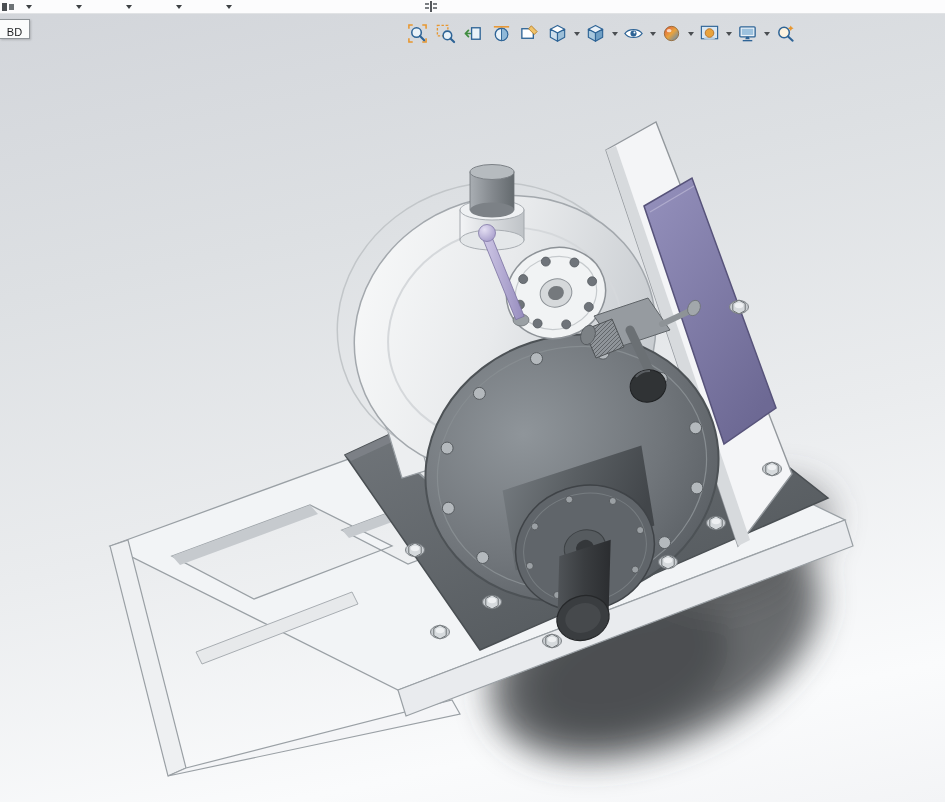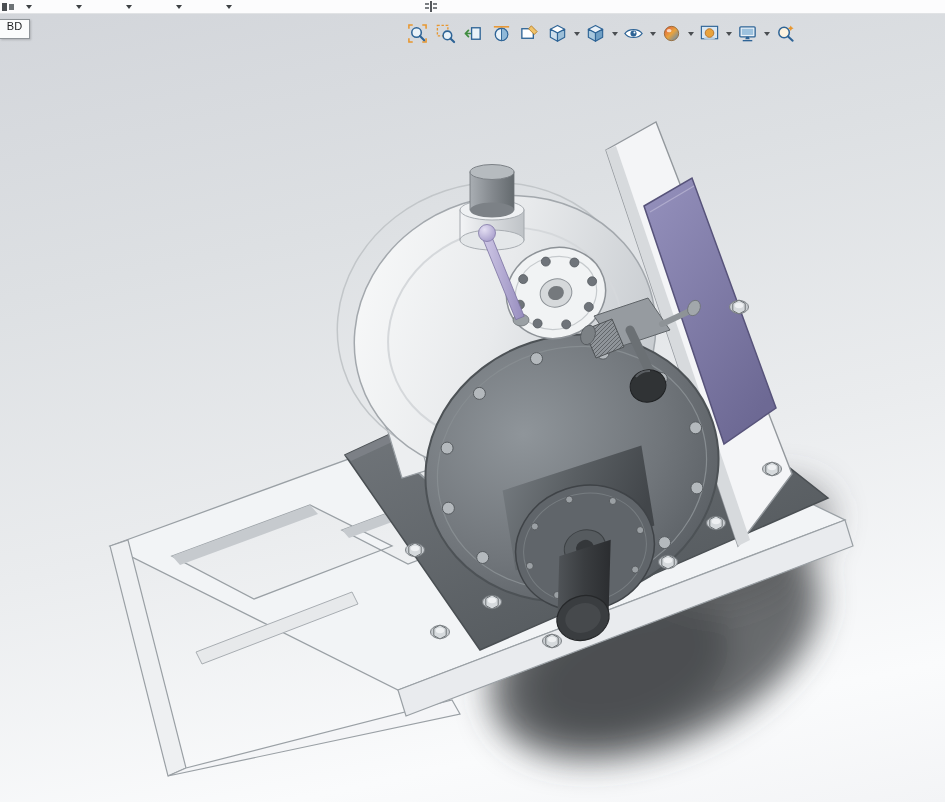--- a/index.html
+++ b/index.html
@@ -10,21 +10,21 @@
   .viewport svg.model{position:absolute;inset:0;width:945px;height:802px;display:block;}
 
   
   .topbar{position:absolute;top:0;left:0;right:0;height:13px;background:#fcfcfd;border-bottom:1px solid #e1e3e5;}
   .tb-dd{position:absolute;top:5px;}
   .tb-dd::after{content:"";display:block;width:0;height:0;border-left:3px solid transparent;border-right:3px solid transparent;border-top:4px solid #3c4043;}
   .corner-glyph{position:absolute;left:2px;top:2px;}
   .center-glyph{position:absolute;left:424px;top:1px;}
 
   
-  .view-tab{position:absolute;left:0;top:19px;width:30px;height:20px;background:#fbfcfc;border:1px solid #8f9498;border-left:none;display:flex;align-items:flex-start;justify-content:center;font-size:11px;color:#1c1e20;box-shadow:1px 1px 2px rgba(0,0,0,.18);box-sizing:border-box;}
+  .view-tab{position:absolute;left:0;top:19px;width:30px;height:20px;background:#fbfcfc;border:1px solid #8f9498;border-left:none;display:flex;align-items:flex-end;justify-content:center;font-size:11px;color:#1c1e20;box-shadow:1px 1px 2px rgba(0,0,0,.18);box-sizing:border-box;}
 
   
   .hud{position:absolute;top:20px;left:404px;display:flex;align-items:center;gap:1px;}
   .hud-btn{width:27px;height:27px;background:transparent;border:none;margin:0;padding:1px;display:flex;align-items:center;justify-content:center;border-radius:3px;cursor:default;}
   .hud-ic{width:21px;height:21px;display:block;}
   .hud-dd{width:9px;height:27px;display:inline-flex;align-items:center;justify-content:center;}
   .hud-dd::after{content:"";width:0;height:0;border-left:3.5px solid transparent;border-right:3.5px solid transparent;border-top:4.5px solid #4a4e52;}
 
   .symstore{position:absolute;width:0;height:0;overflow:hidden;}
 </style>

